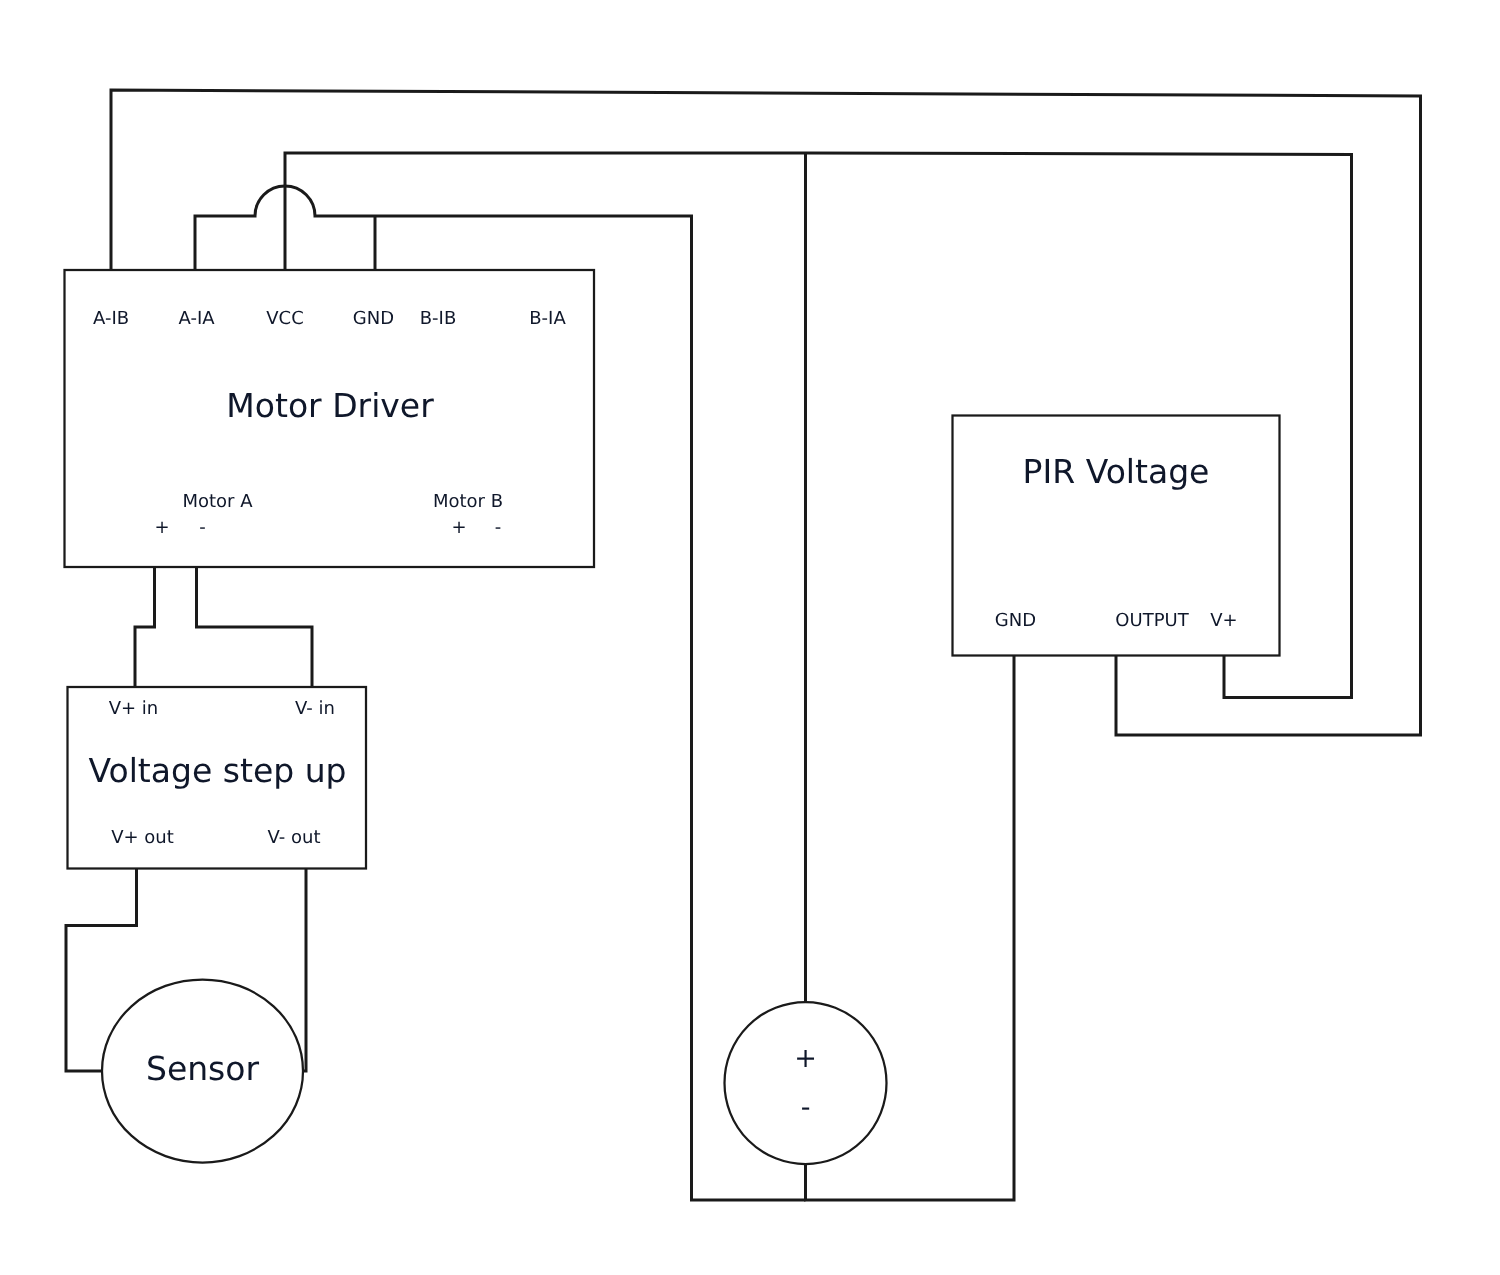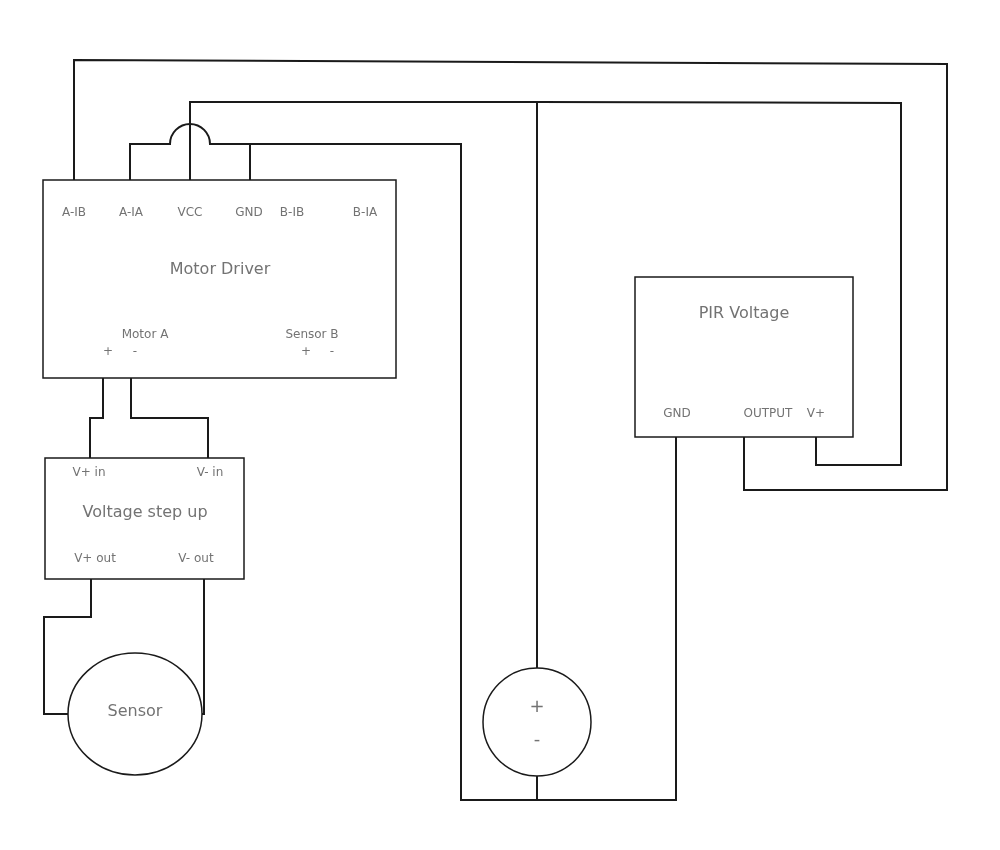--- a/index.html
+++ b/index.html
@@ -1,22 +1,22 @@
 <!DOCTYPE html>
 <html><head>
 <meta charset="utf-8">
 <style>
   html, body { margin: 0; padding: 0; background: #ffffff; }
   body { width: 1000px; height: 850px; position: relative; overflow: hidden; font-family: "DejaVu Sans", sans-serif; }
   svg { position: absolute; left: 0; top: 0; }
   .wire { stroke: #1a1a1a; stroke-width: 2; fill: none; }
   .box { stroke: #1a1a1a; stroke-width: 1.5; fill: #ffffff; }
-  .lbl { position: absolute; color: #737373; white-space: nowrap; transform: translateX(-50%); }
+  .lbl { position: absolute; color: #0f172a; white-space: nowrap; transform: translateX(-50%); }
   .pin { font-size: 12px; }
-  .title { font-size: 16px; }
+  .title { font-size: 22px; }
   .pm { font-size: 14px; }
 </style>
 </head>
 <body>
 
 <svg width="1000" height="850" viewBox="0 0 1000 850">
 
   <polyline class="wire" points="74,180 74,60 947,64 947,490 744,490 744,437"></polyline>
 
   <polyline class="wire" points="190,180 190,102 537,102 901,103 901,465 816,465 816,437"></polyline>
@@ -44,21 +44,21 @@
 <div class="lbl pin" style="left:74px;top:205px">A-IB</div>
 <div class="lbl pin" style="left:131px;top:205px">A-IA</div>
 <div class="lbl pin" style="left:190px;top:205px">VCC</div>
 <div class="lbl pin" style="left:249px;top:205px">GND</div>
 <div class="lbl pin" style="left:292px;top:205px">B-IB</div>
 <div class="lbl pin" style="left:365px;top:205px">B-IA</div>
 <div class="lbl title" style="left:220px;top:259px">Motor Driver</div>
 <div class="lbl pin" style="left:145px;top:327px">Motor A</div>
 <div class="lbl pin" style="left:108px;top:344px">+</div>
 <div class="lbl pin" style="left:135px;top:344px">-</div>
-<div class="lbl pin" style="left:312px;top:327px">Sensor B</div>
+<div class="lbl pin" style="left:312px;top:327px">Motor B</div>
 <div class="lbl pin" style="left:306px;top:344px">+</div>
 <div class="lbl pin" style="left:332px;top:344px">-</div>
 
 <div class="lbl pin" style="left:89px;top:465px">V+ in</div>
 <div class="lbl pin" style="left:210px;top:465px">V- in</div>
 <div class="lbl title" style="left:145px;top:502px">Voltage step up</div>
 <div class="lbl pin" style="left:95px;top:551px">V+ out</div>
 <div class="lbl pin" style="left:196px;top:551px">V- out</div>
 
 <div class="lbl title" style="left:135px;top:701px">Sensor</div>

